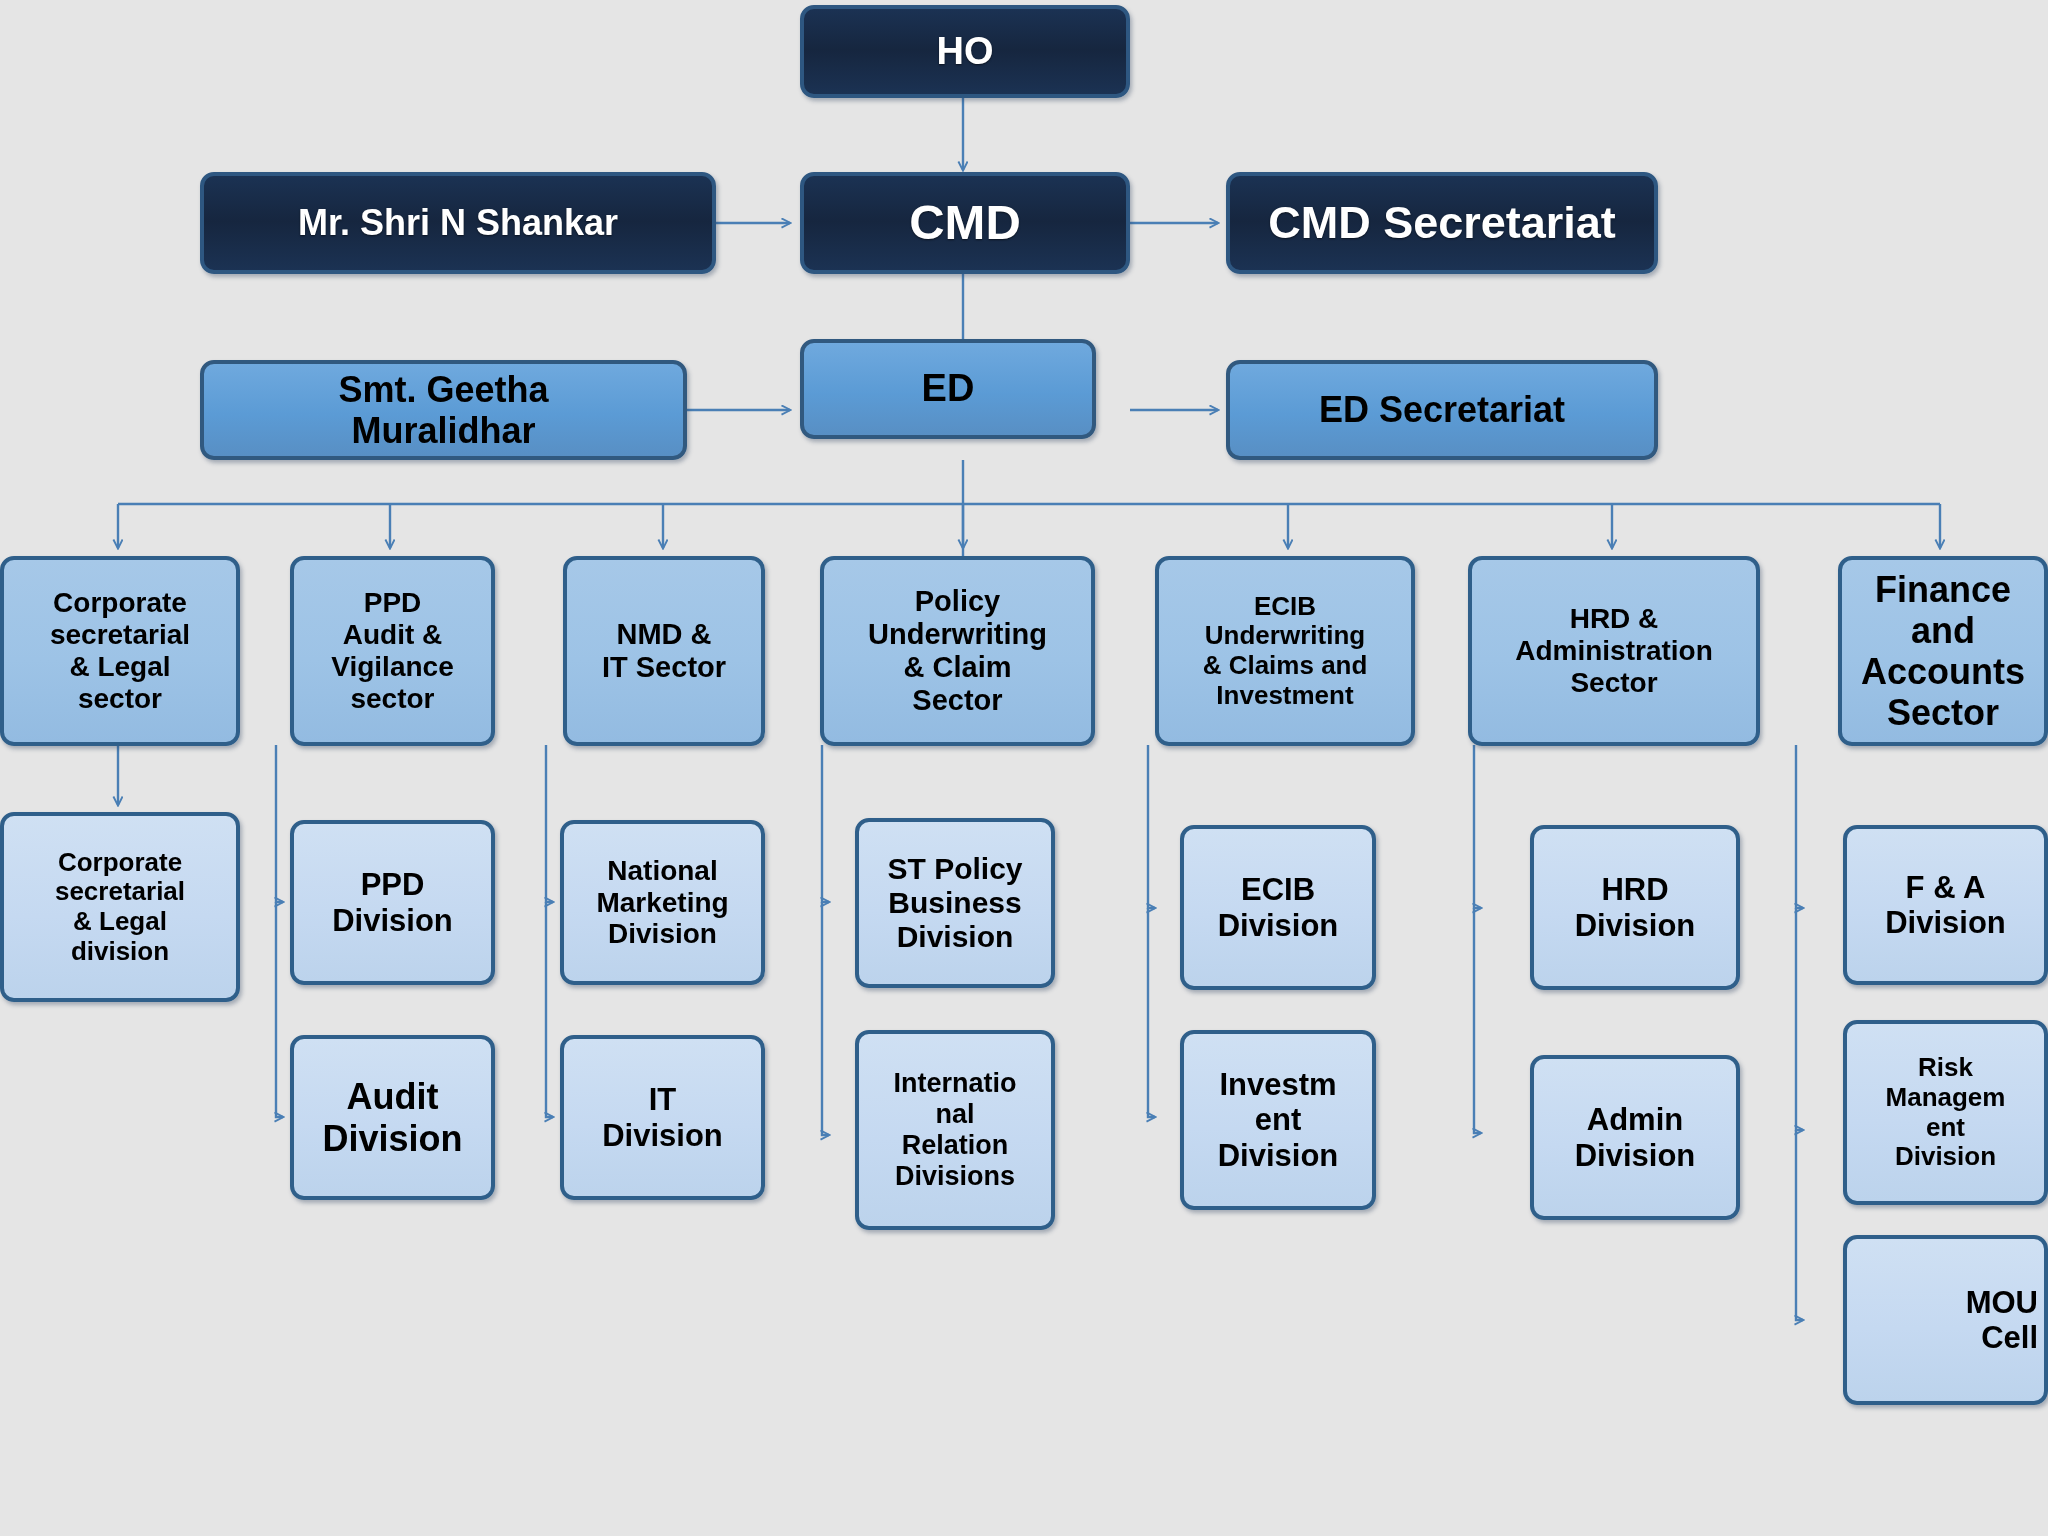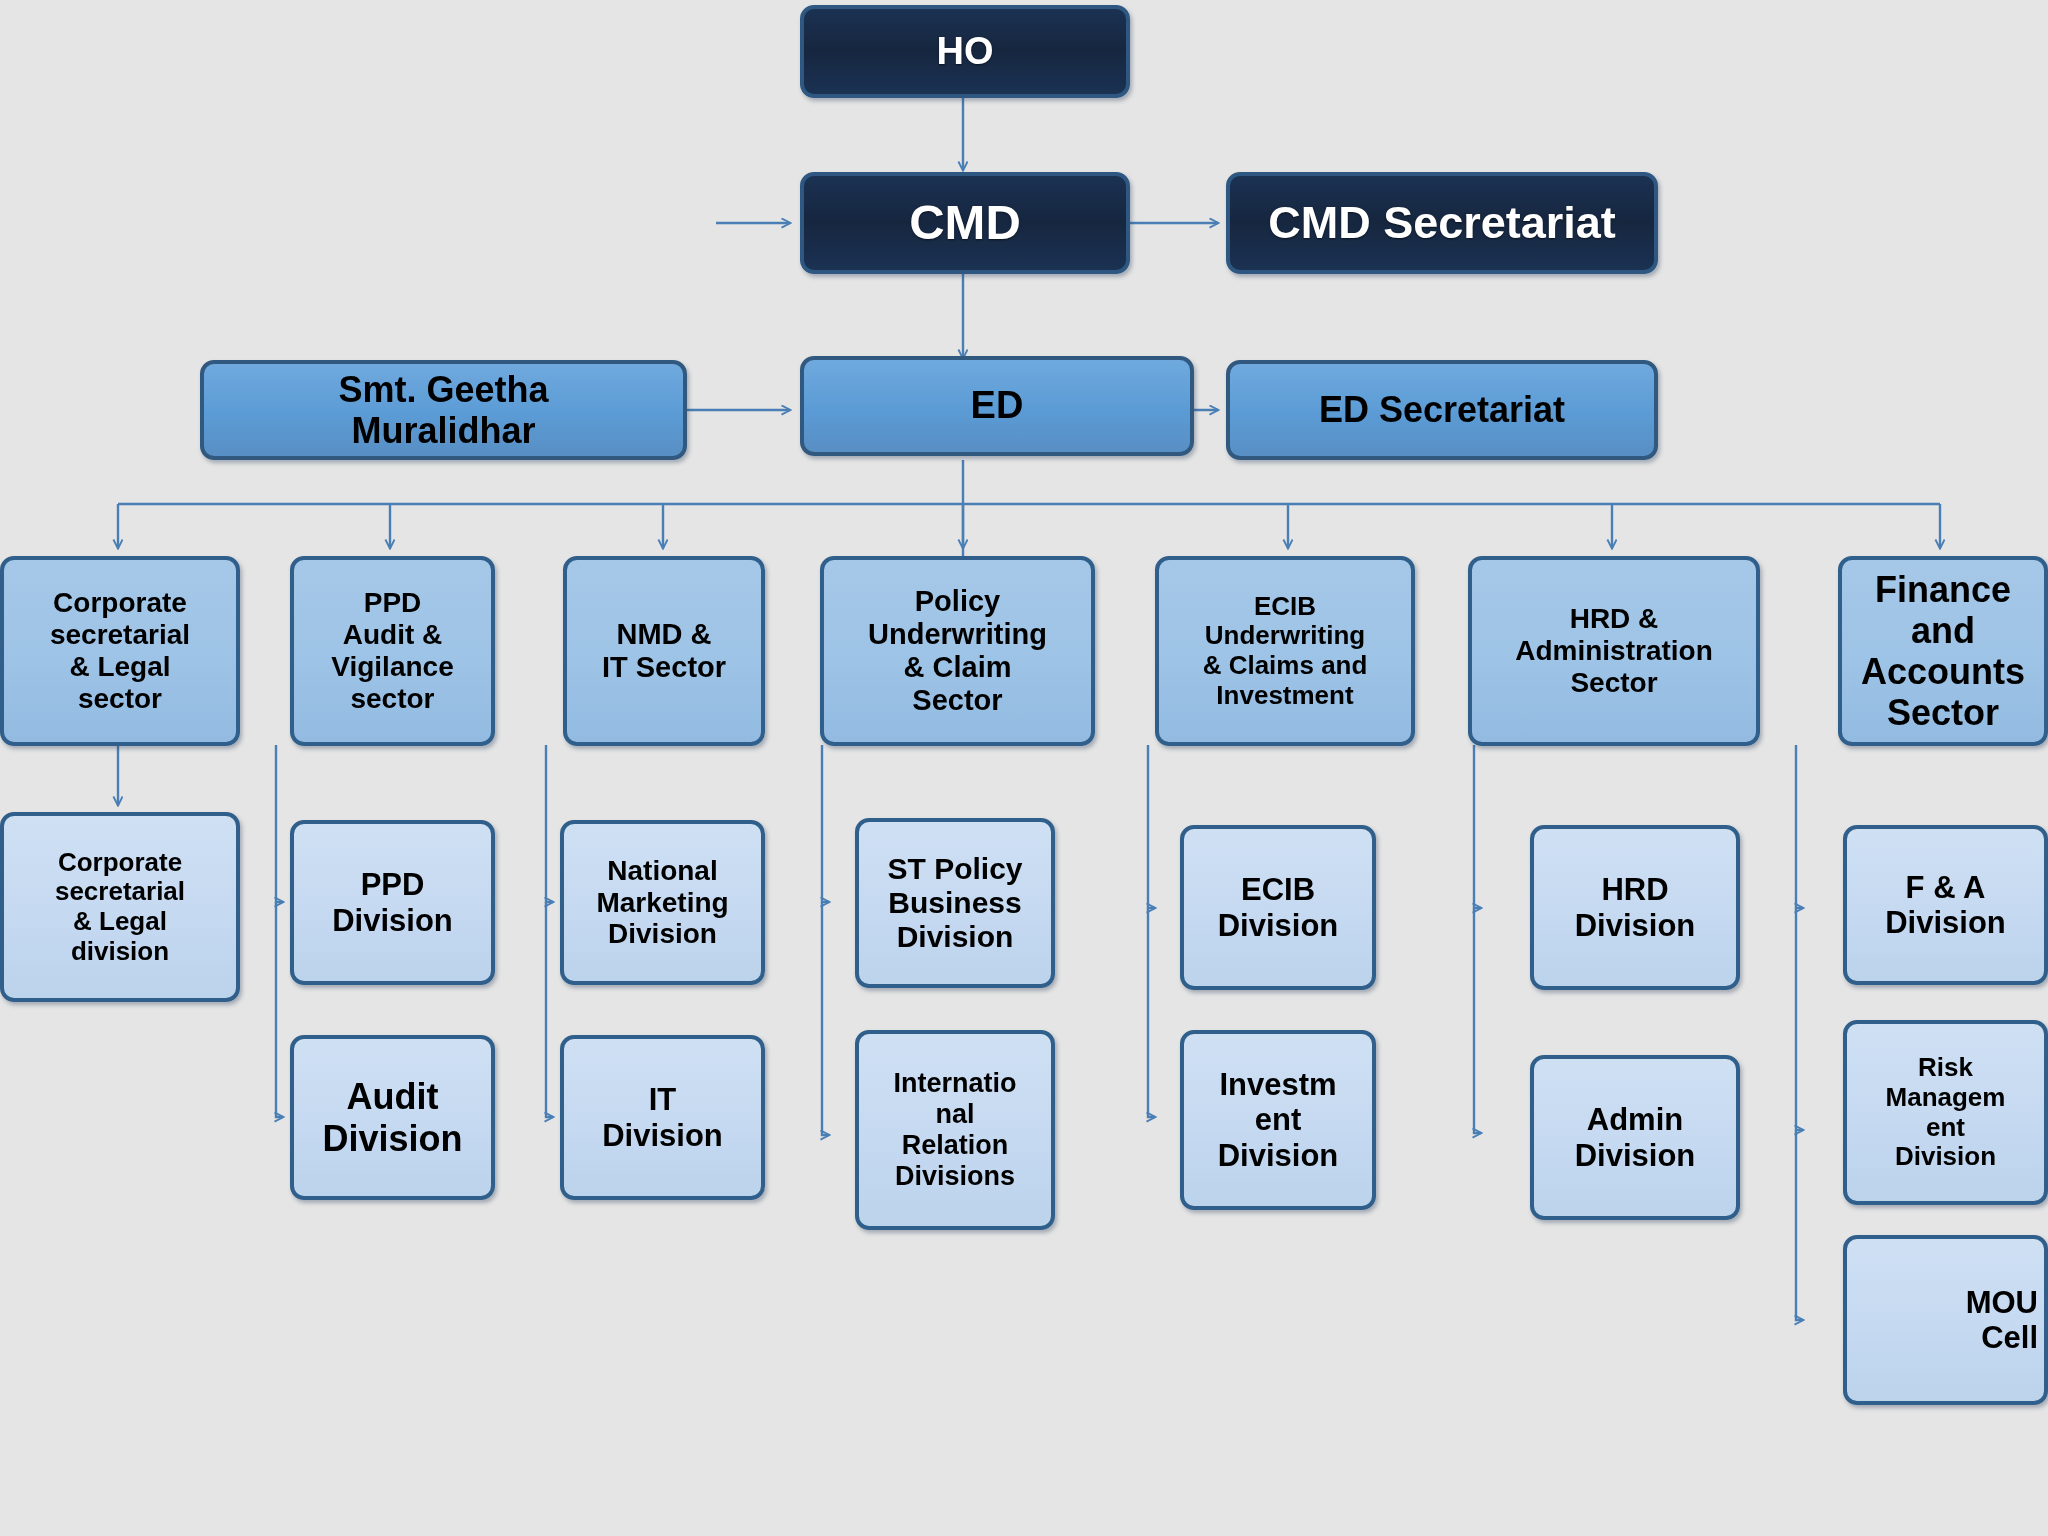--- a/index.html
+++ b/index.html
@@ -121,35 +121,38 @@
       <path d="M1796,745 L1796,908 L1803,908" marker-end="url(#arw)"></path>
       <path d="M1796,908 L1796,1130 L1803,1130" marker-end="url(#arw)"></path>
       <path d="M1796,1130 L1796,1320 L1803,1320" marker-end="url(#arw)"></path>
     </g>
   </svg>
 
   <div class="node lvl-dark" style="left:800px; top:5px; width:330px; height:93px; font-size:38px;">
     <span>HO</span>
   </div>
 
+  <div class="node lvl-dark" style="left:200px; top:172px; width:516px; height:102px; font-size:36px;">
+    <span>Mr. Shri N Shankar</span>
+  </div>
 
   <div class="node lvl-dark" style="left:800px; top:172px; width:330px; height:102px; font-size:49px;">
     <span>CMD</span>
   </div>
 
   <div class="node lvl-dark" style="left:1226px; top:172px; width:432px; height:102px; font-size:45px;">
     <span>CMD Secretariat</span>
   </div>
 
   <div class="node lvl-mid" style="left:200px; top:360px; width:487px; height:100px; font-size:36px;">
     <span>Smt. Geetha
 Muralidhar</span>
   </div>
 
-  <div class="node lvl-mid" style="left:800px; top:356px; width:394px; height:100px; font-size:38px;">
+  <div class="node lvl-mid" style="left:800px; top:339px; width:296px; height:100px; font-size:38px;">
     <span>ED</span>
   </div>
 
   <div class="node lvl-mid" style="left:1226px; top:360px; width:432px; height:100px; font-size:36px;">
     <span>ED Secretariat</span>
   </div>
 
   <div class="node lvl-sector" style="left:0px; top:556px; width:240px; height:190px; font-size:28px;">
     <span>Corporate
 secretarial

